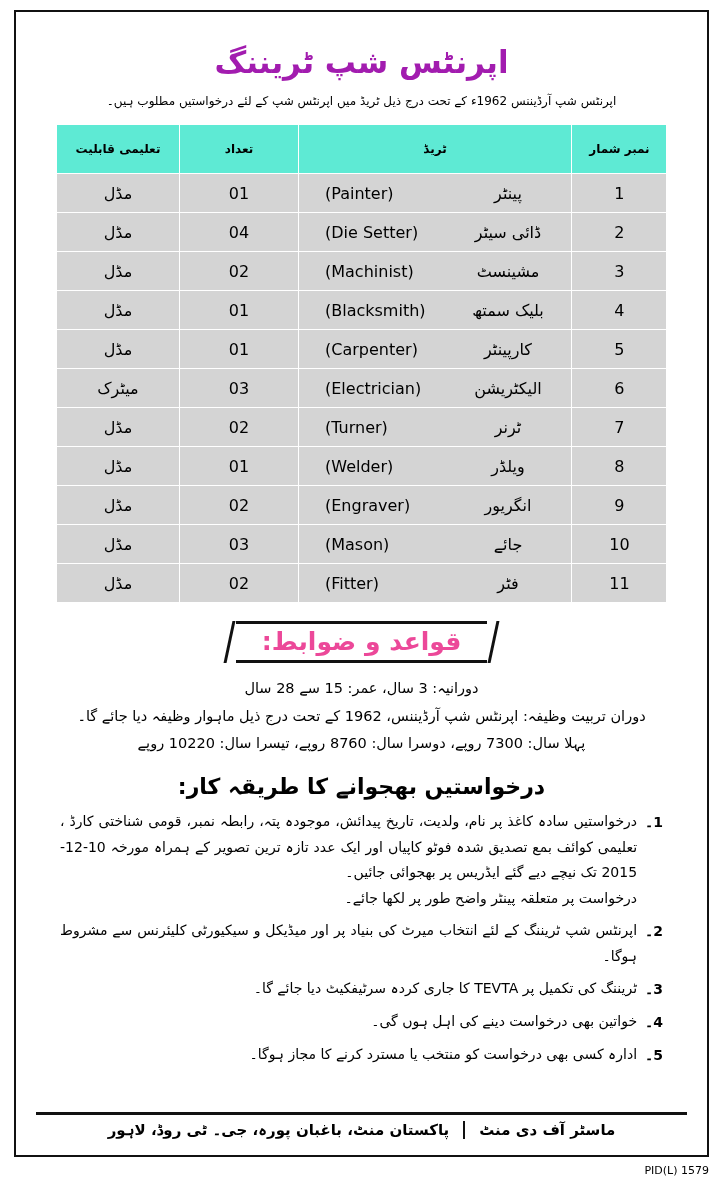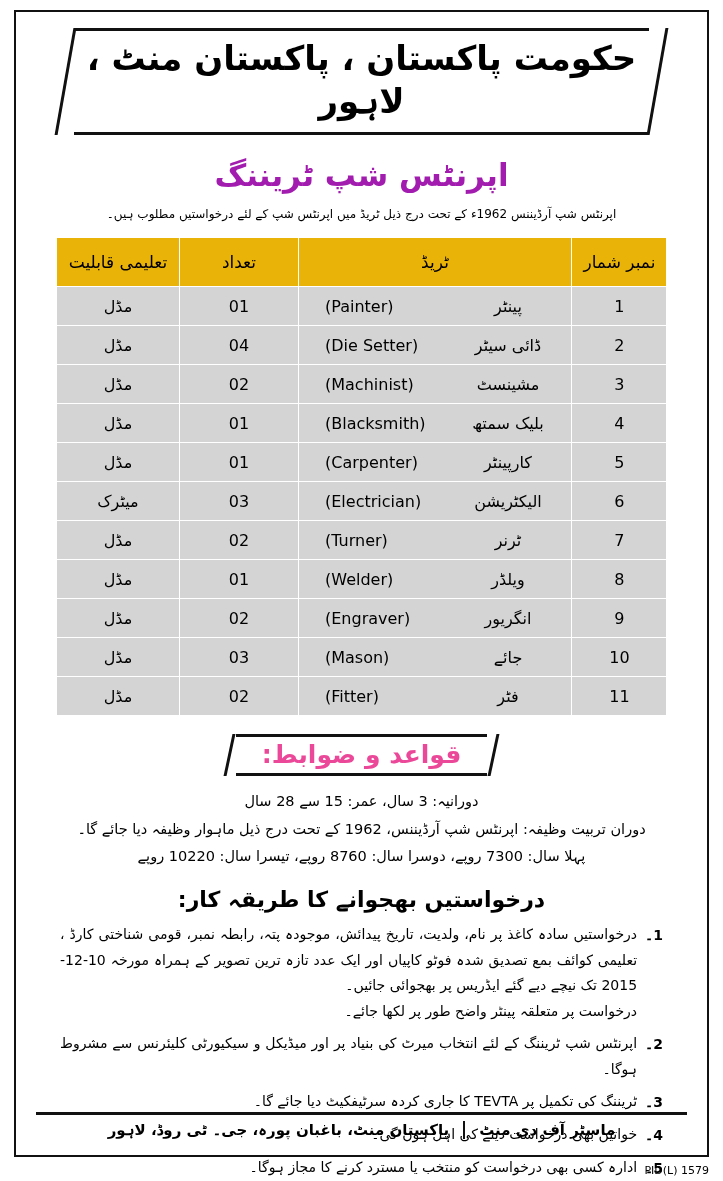--- a/index.html
+++ b/index.html
@@ -89,23 +89,23 @@
   }
   table.jobs th,
   table.jobs td {
     border: 1px solid #ffffff;
     background: #d4d4d4;
     text-align: center;
     vertical-align: middle;
     color: #000;
   }
   table.jobs th {
-    background: #eab308;
-    font-size: 17px;
-    font-weight: normal;
+    background: #5eead4;
+    font-size: 12px;
+    font-weight: bold;
     height: 44px;
     padding: 2px 4px;
   }
   table.jobs td {
     font-size: 16px;
     height: 34px;
     padding: 2px 4px;
   }
   .col-sr   { width: 15%; }
   .col-trade{ width: 46%; }
@@ -233,26 +233,20 @@
     direction: ltr;
   }
 </style>
 </head>
 <body>
 
 <div class="page">
   <div class="frame">
     <div class="inner">
 
-      <div class="header-band">
-        <div class="header-title">
-          <span>حکومت پاکستان ، پاکستان منٹ ،</span>
-          <span class="ln2">لاہور</span>
-        </div>
-      </div>
 
       <div class="main-title">اپرنٹس شپ ٹریننگ</div>
       <div class="intro">اپرنٹس شپ آرڈیننس 1962ء کے تحت درج ذیل ٹریڈ میں اپرنٹس شپ کے لئے درخواستیں مطلوب ہیں۔</div>
 
       <table class="jobs">
         <thead>
           <tr>
             <th class="col-sr">نمبر شمار</th>
             <th class="col-trade">ٹریڈ</th>
             <th class="col-num">تعداد</th>

